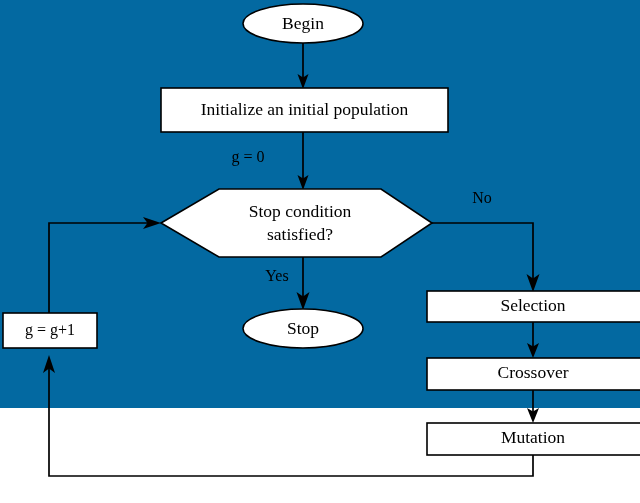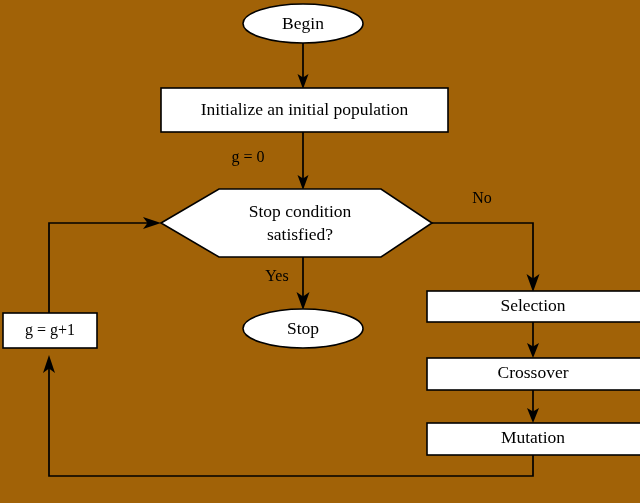--- a/index.html
+++ b/index.html
@@ -9,22 +9,22 @@
   }
   body {
     width: 640px;
     height: 503px;
     overflow: hidden;
     font-family: "Liberation Serif", "DejaVu Serif", serif;
   }
   #flowchart-root {
     position: relative;
     width: 640px;
-    height: 503px;
-    background: #a16207;
+    height: 408px;
+    background: #0369a1;
   }
   svg#flow-svg {
     display: block;
     width: 640px;
     height: 503px;
   }
   .node-shape {
     fill: #ffffff;
     stroke: #000000;
     stroke-width: 1.6;

